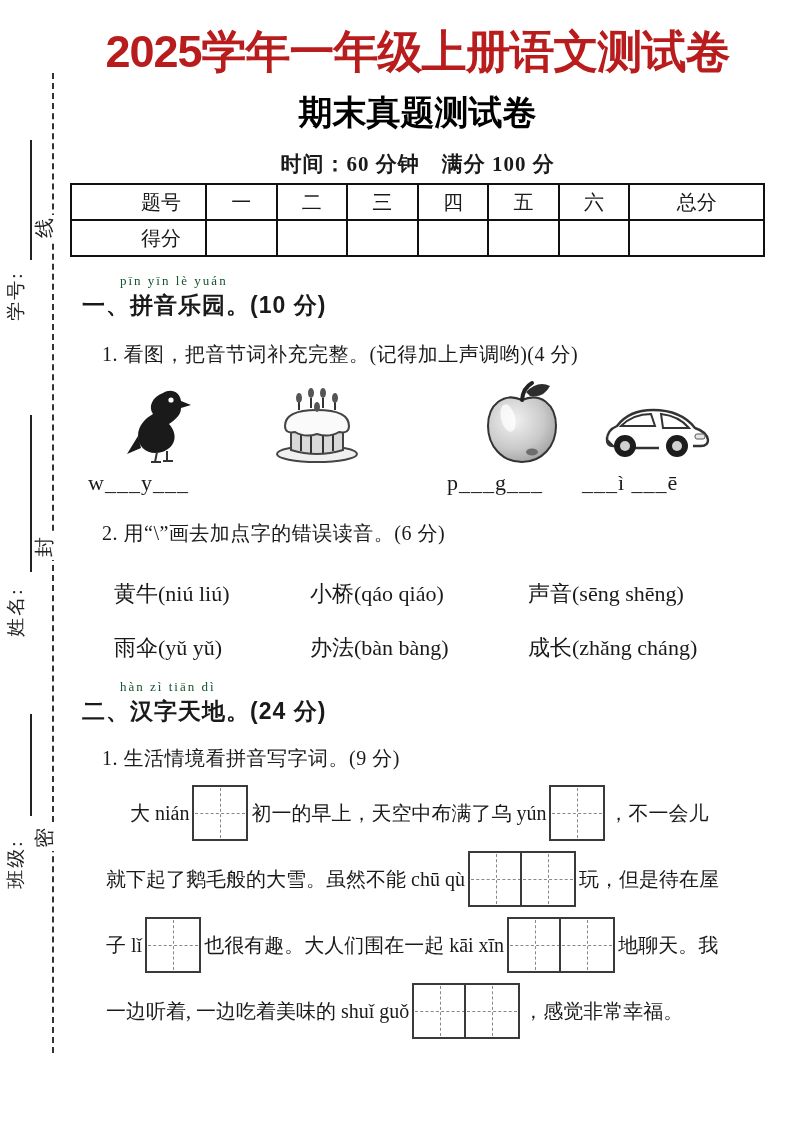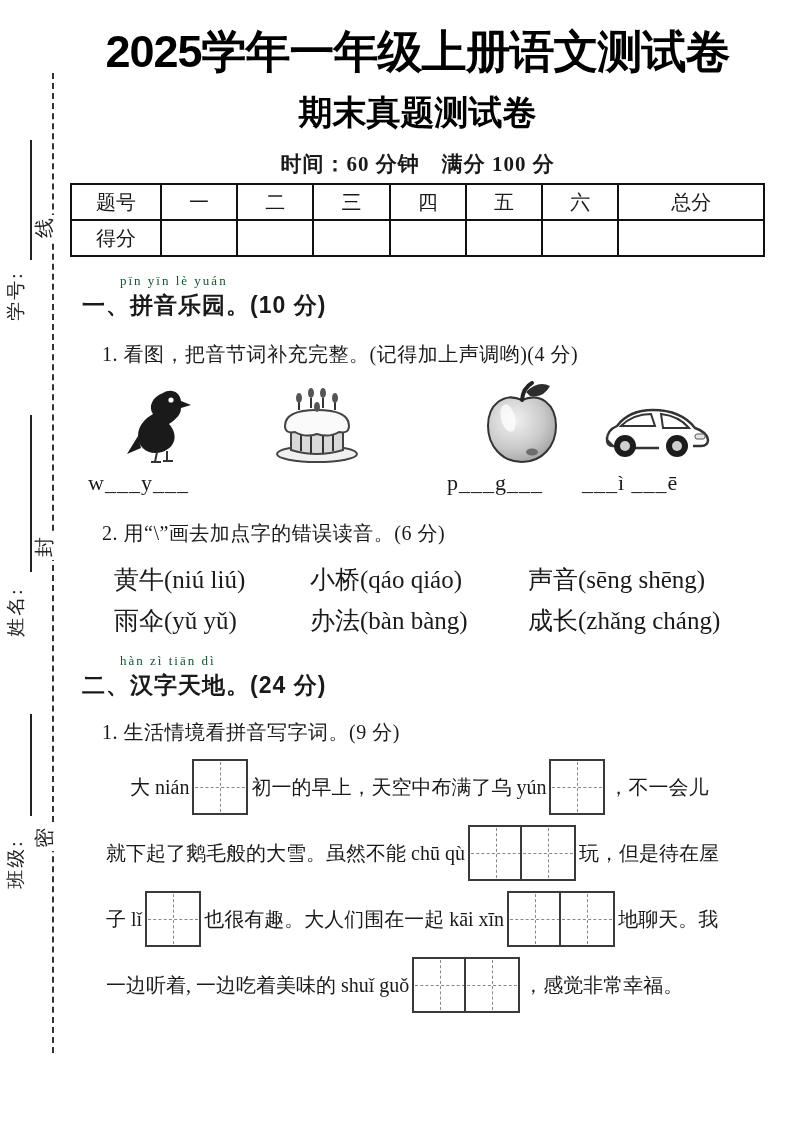--- a/index.html
+++ b/index.html
@@ -28,53 +28,53 @@
     position:absolute;left:16px;white-space:nowrap;
     transform:translate(-50%,-50%) rotate(-90deg);
     font-size:19px;color:#222;letter-spacing:2px;
   }
 
   
   .content{position:absolute;left:70px;top:18px;width:695px;}
   .title{
     margin:4px 0 0 0;text-align:center;
     font-family:"Liberation Sans","DejaVu Sans",sans-serif;
-    font-weight:900;font-size:45px;letter-spacing:-1px;color:#000000;
+    font-weight:900;font-size:45px;letter-spacing:-1px;color:#b91c1c;
   }
   .subtitle{
     margin:8px 0 0 0;text-align:center;font-weight:bold;font-size:34px;color:#000;
   }
   .meta{
     margin-top:14px;text-align:center;font-weight:bold;font-size:21px;letter-spacing:1px;
   }
 
   table.score{
     margin-top:5px;width:100%;border-collapse:collapse;
   }
   table.score td{
     border:2px solid #111;height:34px;text-align:center;
     font-size:20px;padding:0;
   }
-  table.score td.first{width:88px;}
+  table.score td.first{width:88px;padding-left:45px;}
 
   .sec-pinyin{font-size:13px;letter-spacing:2px;margin:16px 0 0 50px;color:#14532d;}
   .sec-title{
     font-family:Liberation Sans, sans-serif;
     font-weight:bold;font-size:23px;margin:1px 0 0 12px;letter-spacing:1px;
   }
   .q-text{font-size:20px;margin:20px 0 0 32px;letter-spacing:.5px;}
 
   .pic-row{position:relative;height:122px;margin-top:10px;}
   .pic-item{position:absolute;top:0;width:150px;text-align:left;}
   .pic-item .img{height:88px;display:flex;align-items:flex-end;justify-content:center;}
   .pic-blank{font-size:22px;margin-top:4px;letter-spacing:1px;white-space:nowrap;}
 
   .word-grid{
     display:grid;grid-template-columns:196px 218px 1fr;
-    row-gap:8px;margin:16px 0 0 44px;font-size:25px;white-space:nowrap;
+    row-gap:24px;margin:32px 0 0 44px;font-size:22px;white-space:nowrap;
   }
 
   .para{margin:8px 0 0 36px;font-size:20px;}
   .pline{display:flex;align-items:center;min-height:66px;white-space:nowrap;}
   .pline .indent{display:inline-block;width:24px;}
 
   .tian{
     display:inline-block;width:52px;height:52px;position:relative;
     border:2px solid #3a3a3a;background:#fff;vertical-align:middle;
     margin:0 3px;flex:0 0 auto;

